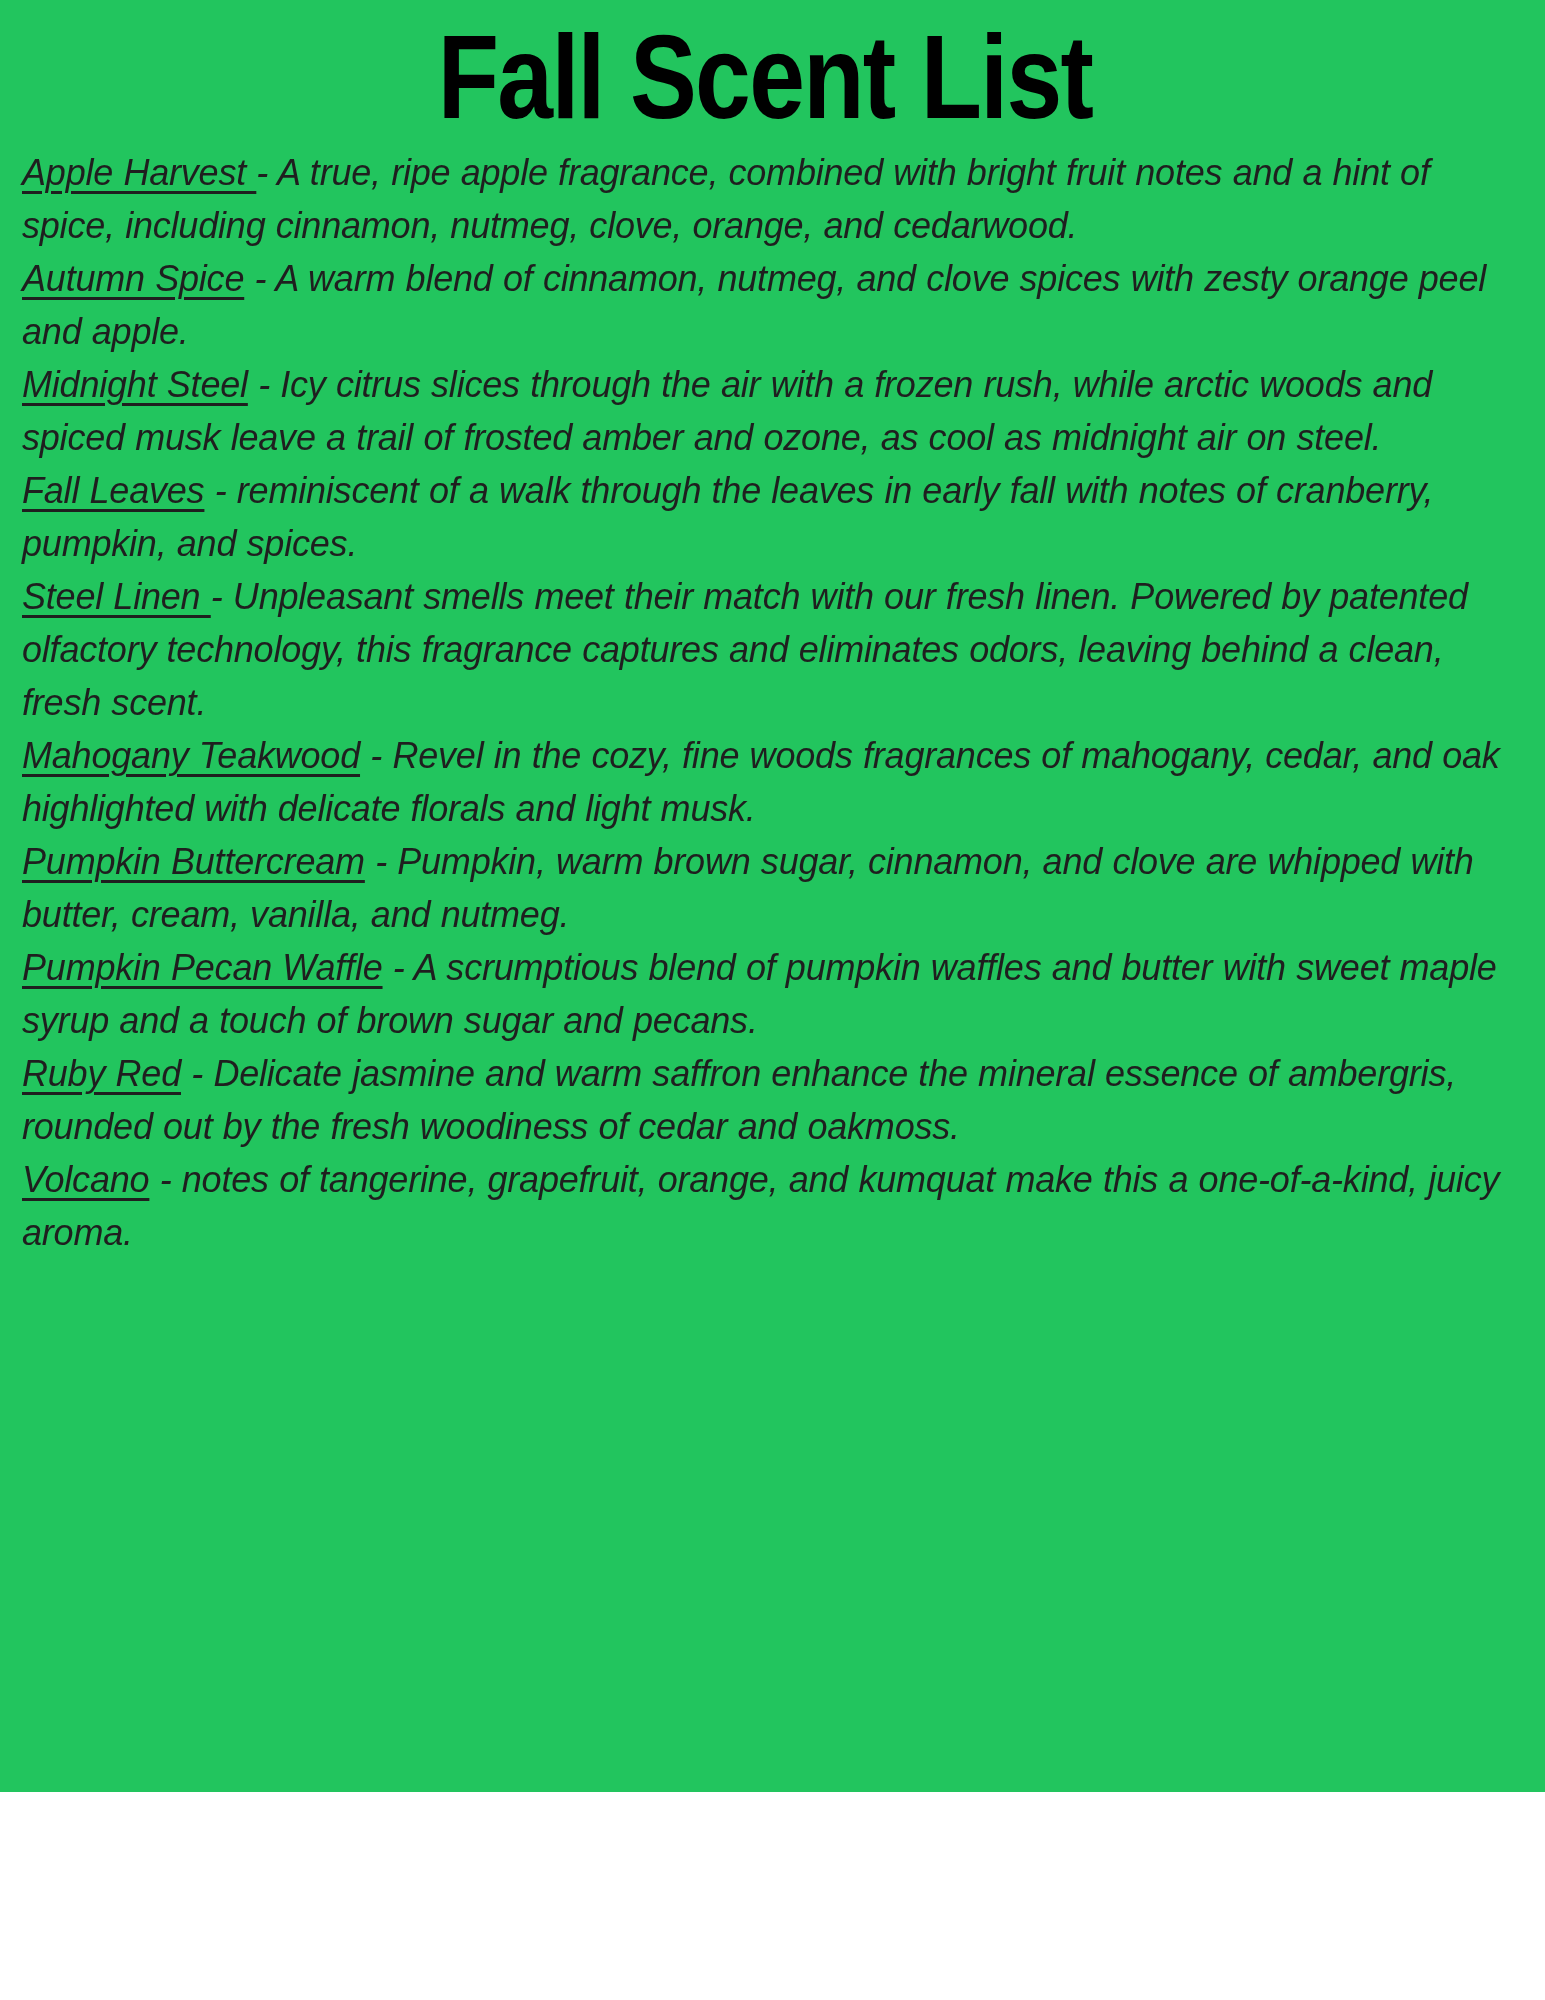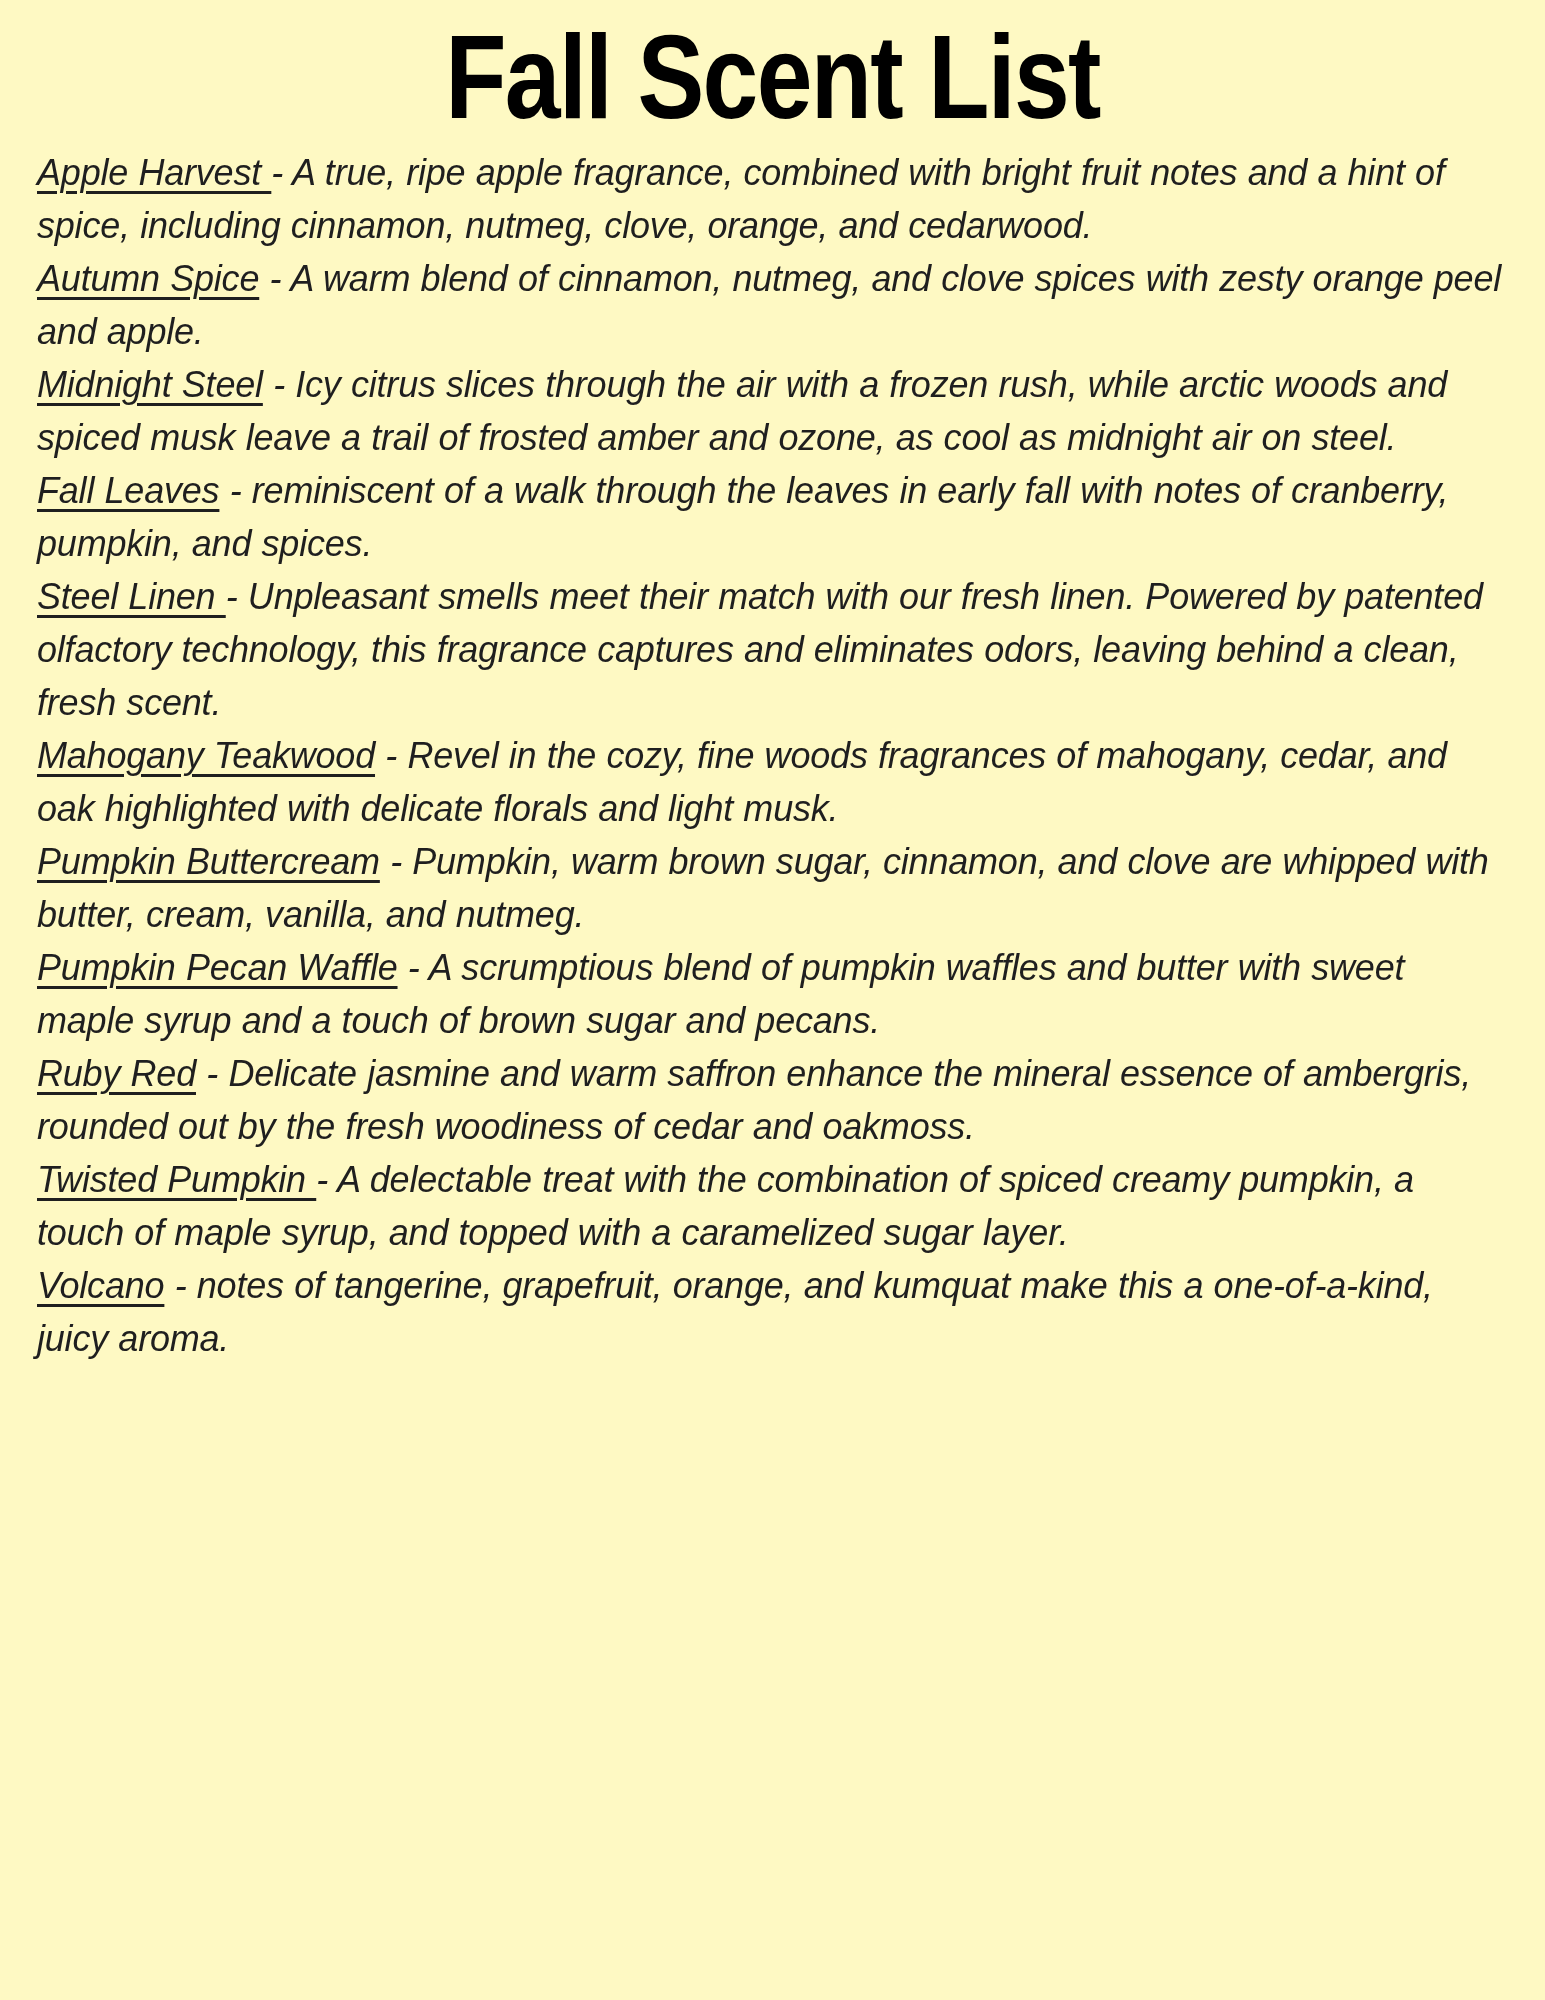--- a/index.html
+++ b/index.html
@@ -3,24 +3,24 @@
 <meta charset="utf-8">
 <style>
   html, body {
     margin: 0;
     padding: 0;
     background: #ffffff;
   }
   .page {
     position: relative;
     width: 1545px;
-    height: 2000px;
+    height: 1792px;
     box-sizing: border-box;
-    background: #fef9c3;
-    padding: 14px 37px 0 37px;
+    background: #22c55e;
+    padding: 14px 37px 0 22px;
     overflow: hidden;
     font-family: "Liberation Sans", sans-serif;
     color: #1f1f1f;
   }
   .page-title {
     margin: 0;
     text-align: center;
     white-space: nowrap;
     font-family: "Liberation Sans", sans-serif;
     font-weight: bold;
@@ -60,16 +60,15 @@
   <div class="scent-list">
     <p class="entry"><span class="scent-name">Apple Harvest </span><span class="scent-desc">- A true, ripe apple fragrance, combined with bright fruit notes and a hint of spice, including cinnamon, nutmeg, clove, orange, and cedarwood.</span></p>
     <p class="entry"><span class="scent-name">Autumn Spice</span><span class="scent-desc"> - A warm blend of cinnamon, nutmeg, and clove spices with zesty orange peel and apple.</span></p>
     <p class="entry"><span class="scent-name">Midnight Steel</span><span class="scent-desc"> - Icy citrus slices through the air with a frozen rush, while arctic woods and spiced musk leave a trail of frosted amber and ozone, as cool as midnight air on steel.</span></p>
     <p class="entry"><span class="scent-name">Fall Leaves</span><span class="scent-desc"> - reminiscent of a walk through the leaves in early fall with notes of cranberry, pumpkin, and spices.</span></p>
     <p class="entry"><span class="scent-name">Steel Linen </span><span class="scent-desc">- Unpleasant smells meet their match with our fresh linen. Powered by patented olfactory technology, this fragrance captures and eliminates odors, leaving behind a clean, fresh scent.</span></p>
     <p class="entry"><span class="scent-name">Mahogany Teakwood</span><span class="scent-desc"> - Revel in the cozy, fine woods fragrances of mahogany, cedar, and oak highlighted with delicate florals and light musk.</span></p>
     <p class="entry"><span class="scent-name">Pumpkin Buttercream</span><span class="scent-desc"> - Pumpkin, warm brown sugar, cinnamon, and clove are whipped with butter, cream, vanilla, and nutmeg.</span></p>
     <p class="entry"><span class="scent-name">Pumpkin Pecan Waffle</span><span class="scent-desc"> - A scrumptious blend of pumpkin waffles and butter with sweet maple syrup and a touch of brown sugar and pecans.</span></p>
     <p class="entry"><span class="scent-name">Ruby Red</span><span class="scent-desc"> - Delicate jasmine and warm saffron enhance the mineral essence of ambergris, rounded out by the fresh woodiness of cedar and oakmoss.</span></p>
-    <p class="entry"><span class="scent-name">Twisted Pumpkin </span><span class="scent-desc">- A delectable treat with the combination of spiced creamy pumpkin, a touch of maple syrup, and topped with a caramelized sugar layer.</span></p>
     <p class="entry"><span class="scent-name">Volcano</span><span class="scent-desc"> - notes of tangerine, grapefruit, orange, and kumquat make this a one-of-a-kind, juicy aroma.</span></p>
   </div>
 </div>
 
 </body></html>

